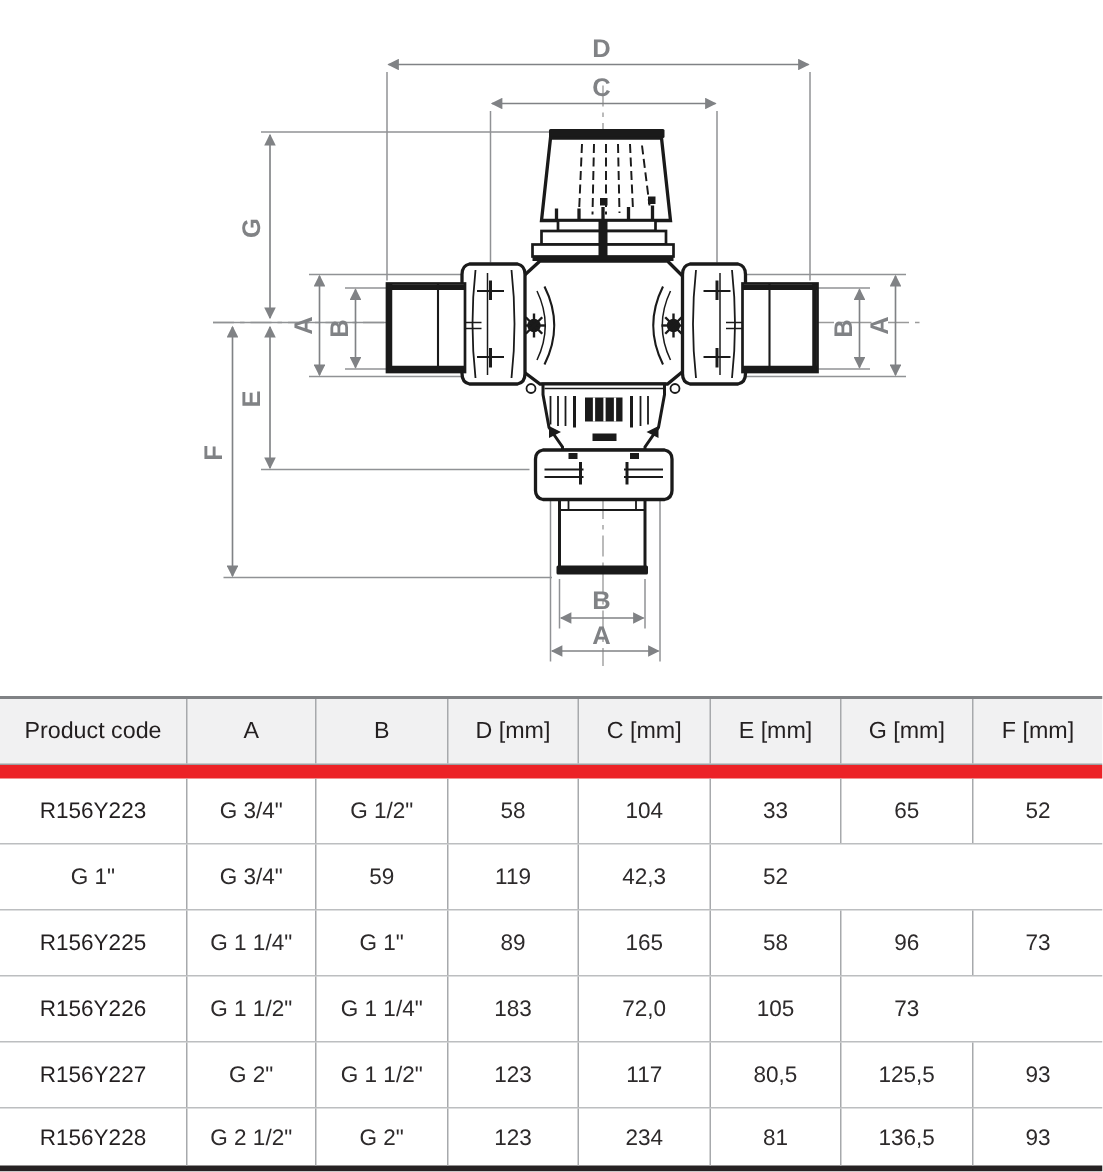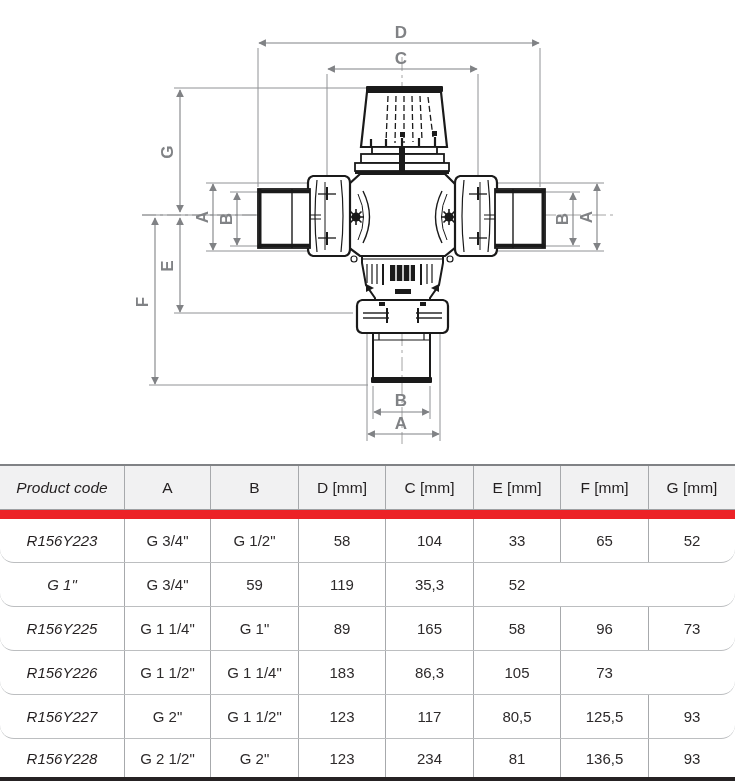--- a/index.html
+++ b/index.html
@@ -15,25 +15,25 @@
   .dim{stroke:#808285;stroke-width:1.1;fill:none;}
   .ext{stroke:#909295;stroke-width:1;fill:none;}
   .cl{stroke:#9a9a9a;stroke-width:0.9;fill:none;stroke-dasharray:14 4 3 4;}
 
   
   .tbl{width:735px;}
   .t-topline{height:2px;background:#808285;}
   .t-row{display:grid;grid-template-columns:124px 86px 88px 87px 88px 87px 88px 87px;}
   .t-head{height:44px;background:#f1f1f2;border-bottom:1px solid #9d9fa2;box-sizing:border-box;}
   .t-accent{height:9px;background:#ec2227;}
-  .t-body{height:44px;border-bottom:1px solid #bcbec0;box-sizing:border-box;border-radius:14px;}
+  .t-body{height:44px;border-bottom:1px solid #bcbec0;box-sizing:border-box;}
   .t-last{height:38px;border-bottom:none;}
   .t-cell{display:flex;align-items:center;justify-content:center;text-align:center;
           font-size:15px;color:#2d2a2b;border-left:1px solid #a7a9ac;box-sizing:border-box;height:100%;}
-  .t-cell:first-child{border-left:none;font-style:italic;}
+  .t-cell:first-child{border-left:none;}
   .t-hcell{font-size:15.5px;color:#231f20;}
   .t-code{color:#231f20;}
   .t-bottombar{height:4px;background:#262223;}
 </style>
 </head>
 <body>
 
 <div class="page">
 
   <svg class="drawing" viewBox="0 0 735 464">
@@ -250,63 +250,63 @@
   <div class="tbl">
     <div class="t-topline"></div>
 
     <div class="t-row t-head" style="background: rgb(241, 241, 242);">
       <div class="t-cell t-hcell">Product code</div>
       <div class="t-cell t-hcell">A</div>
       <div class="t-cell t-hcell">B</div>
       <div class="t-cell t-hcell">D [mm]</div>
       <div class="t-cell t-hcell">C [mm]</div>
       <div class="t-cell t-hcell">E [mm]</div>
+      <div class="t-cell t-hcell">G [mm]</div>
       <div class="t-cell t-hcell">F [mm]</div>
-      <div class="t-cell t-hcell">G [mm]</div>
     </div>
 
     <div class="t-accent" style="background: rgb(236, 34, 39);"></div>
 
     <div class="t-row t-body">
       <div class="t-cell t-code">R156Y223</div>
       <div class="t-cell">G 3/4"</div>
       <div class="t-cell">G 1/2"</div>
       <div class="t-cell">58</div>
       <div class="t-cell">104</div>
       <div class="t-cell">33</div>
       <div class="t-cell">65</div>
       <div class="t-cell">52</div>
     </div>
 
     <div class="t-row t-body">
       <div class="t-cell">G 1"</div>
       <div class="t-cell">G 3/4"</div>
       <div class="t-cell">59</div>
       <div class="t-cell">119</div>
-      <div class="t-cell">35,3</div>
+      <div class="t-cell">42,3</div>
       <div class="t-cell">52</div>
     </div>
 
     <div class="t-row t-body">
       <div class="t-cell t-code">R156Y225</div>
       <div class="t-cell">G 1 1/4"</div>
       <div class="t-cell">G 1"</div>
       <div class="t-cell">89</div>
       <div class="t-cell">165</div>
       <div class="t-cell">58</div>
       <div class="t-cell">96</div>
       <div class="t-cell">73</div>
     </div>
 
     <div class="t-row t-body">
       <div class="t-cell t-code">R156Y226</div>
       <div class="t-cell">G 1 1/2"</div>
       <div class="t-cell">G 1 1/4"</div>
       <div class="t-cell">183</div>
-      <div class="t-cell">86,3</div>
+      <div class="t-cell">72,0</div>
       <div class="t-cell">105</div>
       <div class="t-cell">73</div>
     </div>
 
     <div class="t-row t-body">
       <div class="t-cell t-code">R156Y227</div>
       <div class="t-cell">G 2"</div>
       <div class="t-cell">G 1 1/2"</div>
       <div class="t-cell">123</div>
       <div class="t-cell">117</div>

